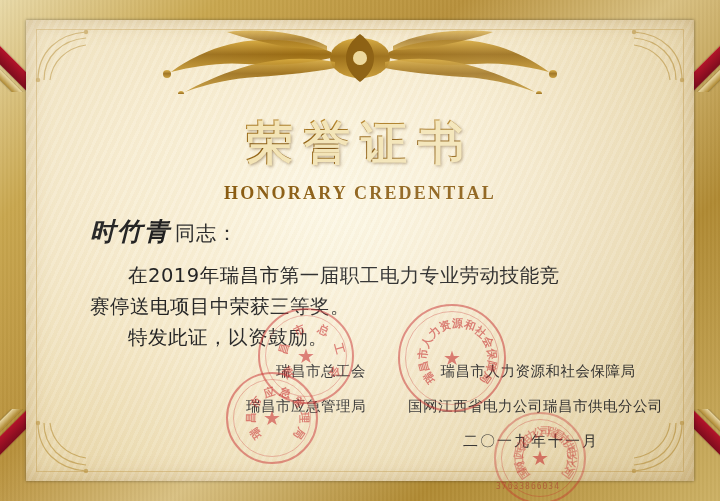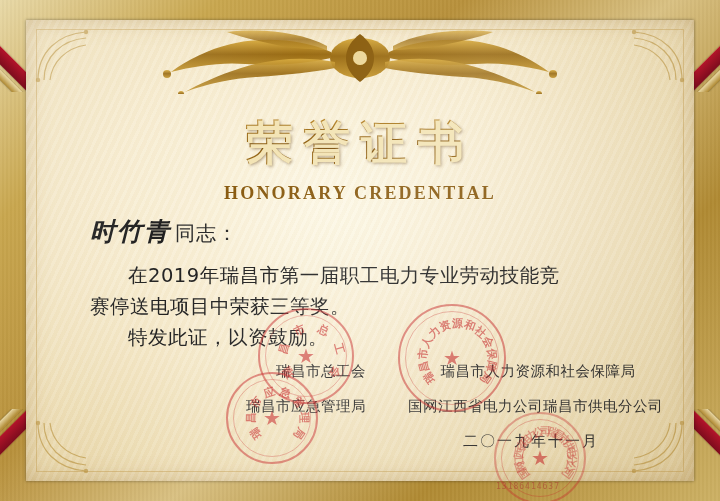--- a/index.html
+++ b/index.html
@@ -433,17 +433,17 @@
           <span style="transform: rotate(15.625deg) translateY(-34px) rotate(0deg); left: 0px; top: 0px;">瑞</span>
           <span style="transform: rotate(31.25deg) translateY(-34px) rotate(0deg); left: 0px; top: 0px;">昌</span>
           <span style="transform: rotate(46.875deg) translateY(-34px) rotate(0deg); left: 0px; top: 0px;">市</span>
           <span style="transform: rotate(62.5deg) translateY(-34px) rotate(0deg); left: 0px; top: 0px;">供</span>
           <span style="transform: rotate(78.125deg) translateY(-34px) rotate(0deg); left: 0px; top: 0px;">电</span>
           <span style="transform: rotate(93.75deg) translateY(-34px) rotate(0deg); left: 0px; top: 0px;">分</span>
           <span style="transform: rotate(109.375deg) translateY(-34px) rotate(0deg); left: 0px; top: 0px;">公</span>
           <span style="transform: rotate(125deg) translateY(-34px) rotate(0deg); left: 0px; top: 0px;">司</span>
         </div>
       </div>
-    <div class="seal-code">13186414637</div>
+    <div class="seal-code">37633866034</div>
 
     <div class="sheen"></div>
   </div>
 </div>
 
 </body></html>

